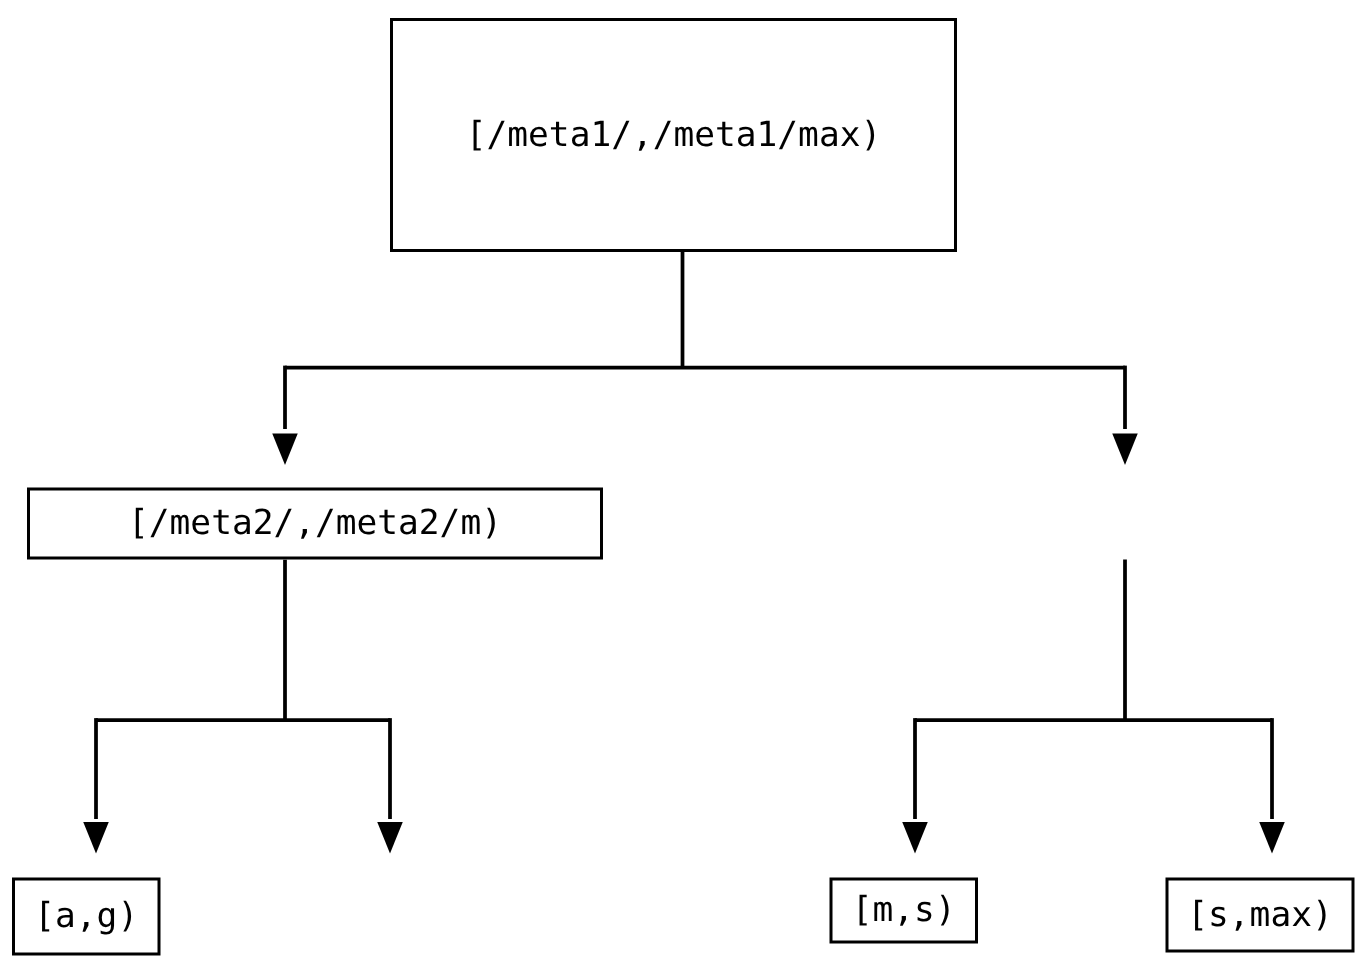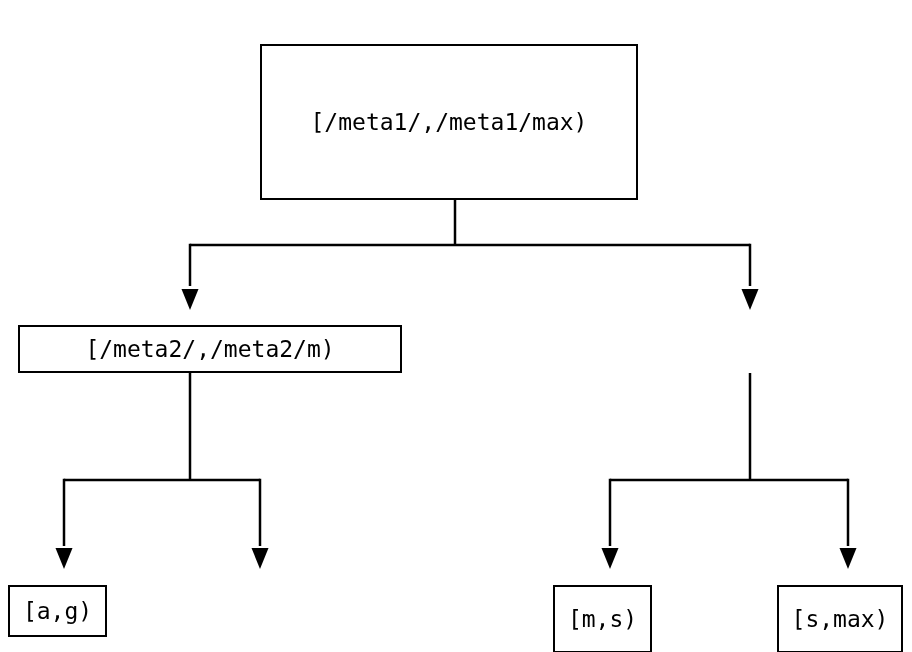--- a/index.html
+++ b/index.html
@@ -28,27 +28,27 @@
     border: 2.5px solid #000000;
     background: #ffffff;
     color: #000000;
     display: flex;
     align-items: center;
     justify-content: center;
     font-size: 23px;
     line-height: 1;
     white-space: nowrap;
   }
-  .node-root      { left: 260px; top: 12px;  width: 378px; height: 156px; margin-top: 32px; }
+  .node-root      { left: 260px; top: 12px;  width: 378px; height: 156px; }
   .node-mid-left  { left: 18px;  top: 325px; width: 384px; height: 48px; }
   .node-mid-right { left: 583px; top: 325px; width: 319px; height: 48px; }
   .node-leaf-ag   { left: 8px;   top: 585px; width: 99px;  height: 52px; }
   .node-leaf-gm   { left: 203px; top: 585px; width: 95px;  height: 52px; }
-  .node-leaf-ms   { left: 553px; top: 585px; width: 99px;  height: 68px; }
-  .node-leaf-smax { left: 777px; top: 585px; width: 126px; height: 68px; }
+  .node-leaf-ms   { left: 553px; top: 585px; width: 99px;  height: 44px; }
+  .node-leaf-smax { left: 777px; top: 585px; width: 126px; height: 50px; }
 </style>
 </head>
 <body>
 
 <div class="canvas">
 
   <svg class="connectors" viewBox="0 0 912 652" xmlns="http://www.w3.org/2000/svg">
 
     <path d="M455 168 L455 245" stroke="#000000" stroke-width="2.5" fill="none"></path>
     <path d="M190 245 L750 245" stroke="#000000" stroke-width="2.5" fill="none"></path>

